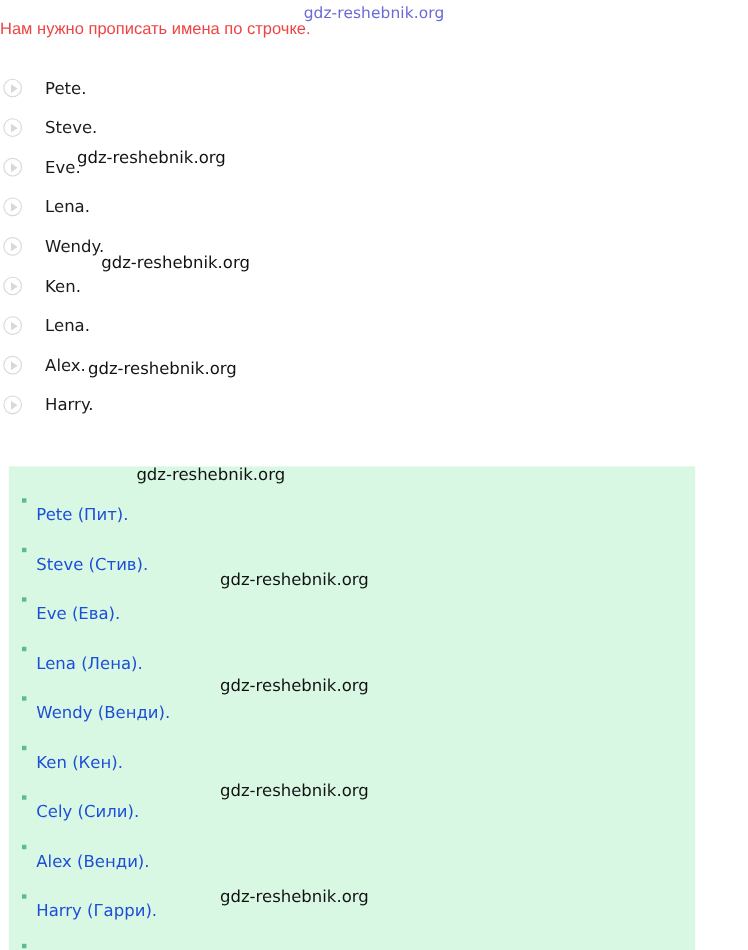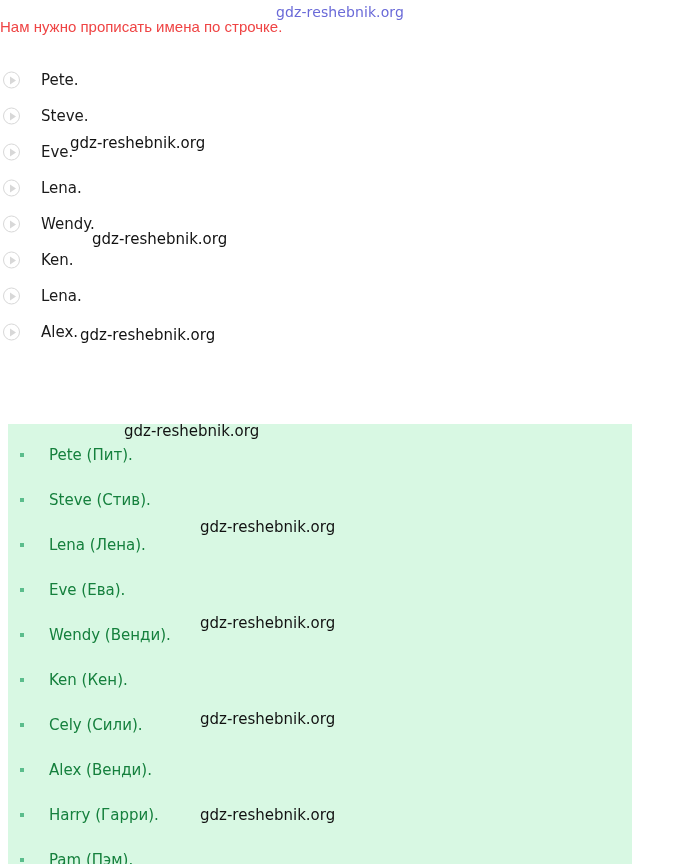--- a/index.html
+++ b/index.html
@@ -90,25 +90,25 @@
   .answer-list {
     list-style: none;
     margin: 0;
     padding: 0;
     position: relative;
     top: 8px;
   }
   .answer-item {
     position: relative;
     height: 45px;
-    padding-left: 41px;
+    padding-left: 25px;
     display: flex;
-    align-items: center;
+    align-items: flex-end;
     font-size: 15px;
-    color: #15803d;
+    color: #1d4ed8;
   }
   .bullet-dot {
     position: absolute;
     left: 12px;
     top: 50%;
     transform: translateY(-50%);
     width: 4px;
     height: 4px;
     background: #5bbd8c;
   }
@@ -154,39 +154,43 @@
       <span>Ken.</span>
     </li>
     <li class="task-item">
       <span class="bullet-play"></span>
       <span>Lena.</span>
     </li>
     <li class="task-item">
       <span class="bullet-play"></span>
       <span>Alex.</span>
     </li>
+    <li class="task-item">
+      <span class="bullet-play"></span>
+      <span>Harry.</span>
+    </li>
   </ul>
 
   <div class="answer-block">
     <ul class="answer-list">
       <li class="answer-item">
         <span class="bullet-dot"></span>
         <span>Pete (Пит).</span>
       </li>
       <li class="answer-item">
         <span class="bullet-dot"></span>
         <span>Steve (Стив).</span>
       </li>
       <li class="answer-item">
         <span class="bullet-dot"></span>
+        <span>Eve (Ева).</span>
+      </li>
+      <li class="answer-item">
+        <span class="bullet-dot"></span>
         <span>Lena (Лена).</span>
-      </li>
-      <li class="answer-item">
-        <span class="bullet-dot"></span>
-        <span>Eve (Ева).</span>
       </li>
       <li class="answer-item">
         <span class="bullet-dot"></span>
         <span>Wendy (Венди).</span>
       </li>
       <li class="answer-item">
         <span class="bullet-dot"></span>
         <span>Ken (Кен).</span>
       </li>
       <li class="answer-item">

